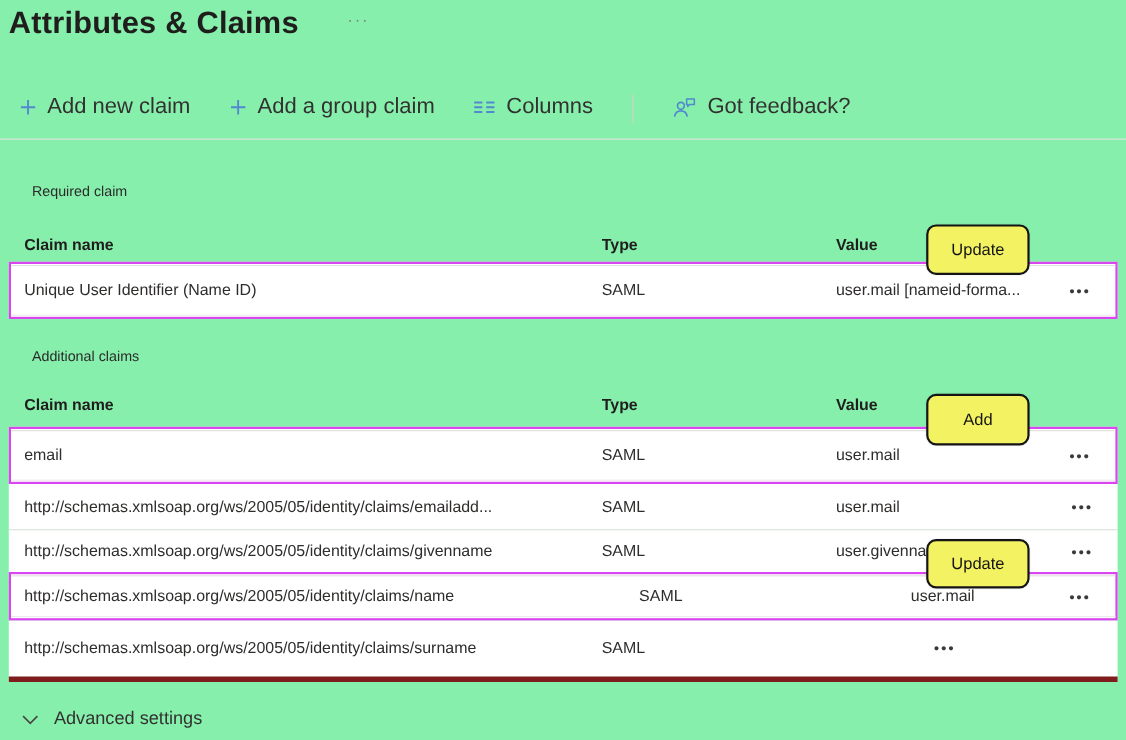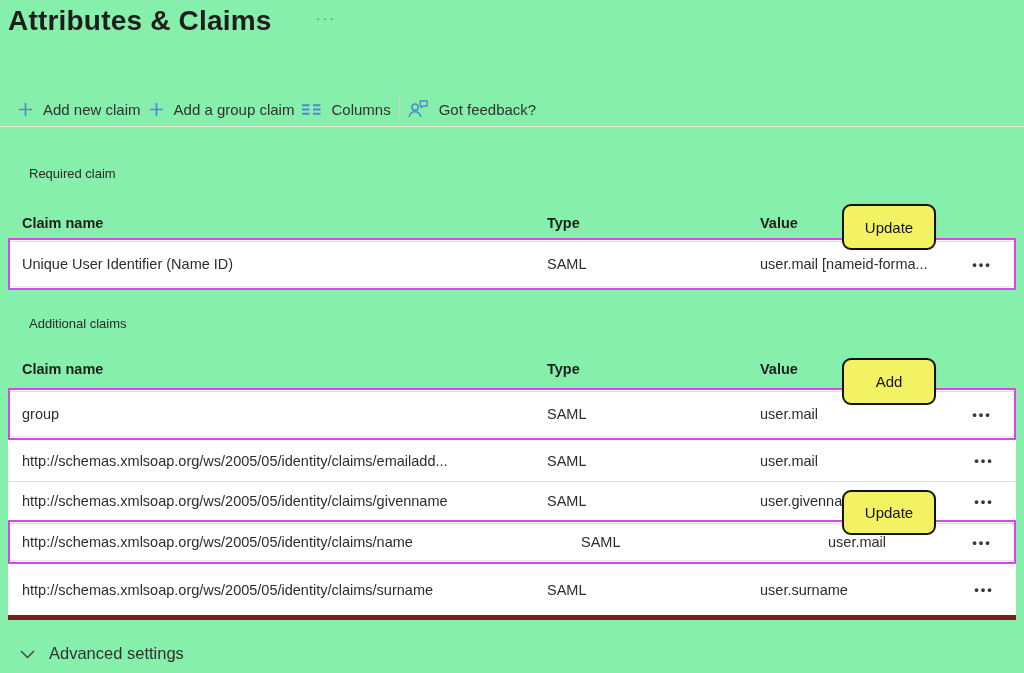--- a/index.html
+++ b/index.html
@@ -15,21 +15,21 @@
     color:#1f1e1d; letter-spacing:0.2px;
   }
   .title-ellipsis {
     position:absolute; left:316px; top:10px; font-size:14px; color:#7a7a7a;
     letter-spacing:2px; cursor:pointer;
   }
 
   
   .toolbar {
     position:absolute; left:18px; top:86px; height:32px;
-    display:flex; align-items:flex-end; gap:8px; font-size:15px; color:#323130;
+    display:flex; align-items:flex-start; gap:36px; font-size:20px; color:#323130;
   }
   .toolbar-btn { display:flex; align-items:center; gap:10px; cursor:pointer; white-space:nowrap; }
   .toolbar-btn svg { display:block; }
   .toolbar-sep { width:1px; height:26px; background:#d2d0ce; }
   .toolbar-rule { position:absolute; left:0; right:0; top:126px; border-top:1px solid #e5e3e1; }
 
   
   .section-title { position:absolute; left:4px; font-size:13px; color:#2b2a29;margin-left:25px; }
   .section-title.required { top:166px; }
   .section-title.additional { top:316px; }
@@ -159,21 +159,21 @@
   <div class="section-title additional">Additional claims</div>
 
   <div class="grid-row hdr-row additional">
     <div class="cell-name">Claim name</div>
     <div class="cell-type">Type</div>
     <div class="cell-value">Value</div>
     <div></div>
   </div>
 
   <div class="grid-row boxed-row box-email">
-    <div class="cell-name">group</div>
+    <div class="cell-name">email</div>
     <div class="cell-type">SAML</div>
     <div class="cell-value">user.mail</div>
     <div class="row-menu">•••</div>
   </div>
 
   <div class="grid-row plain-row row-emailaddress">
     <div class="cell-name">http://schemas.xmlsoap.org/ws/2005/05/identity/claims/emailadd...</div>
     <div class="cell-type">SAML</div>
     <div class="cell-value">user.mail</div>
     <div class="row-menu">•••</div>
@@ -189,21 +189,20 @@
   <div class="grid-row boxed-row box-name">
     <div class="cell-name">http://schemas.xmlsoap.org/ws/2005/05/identity/claims/name</div>
     <div class="cell-type">SAML</div>
     <div class="cell-value">user.mail</div>
     <div class="row-menu">•••</div>
   </div>
 
   <div class="grid-row plain-row row-surname">
     <div class="cell-name">http://schemas.xmlsoap.org/ws/2005/05/identity/claims/surname</div>
     <div class="cell-type">SAML</div>
-    <div class="cell-value">user.surname</div>
     <div class="row-menu">•••</div>
   </div>
 
   <div class="callout callout-update-required">Update</div>
   <div class="callout callout-add-email">Add</div>
   <div class="callout callout-update-name">Update</div>
 
   <div class="advanced">
     <span>
       <svg width="15" height="9" viewBox="0 0 15 9">

